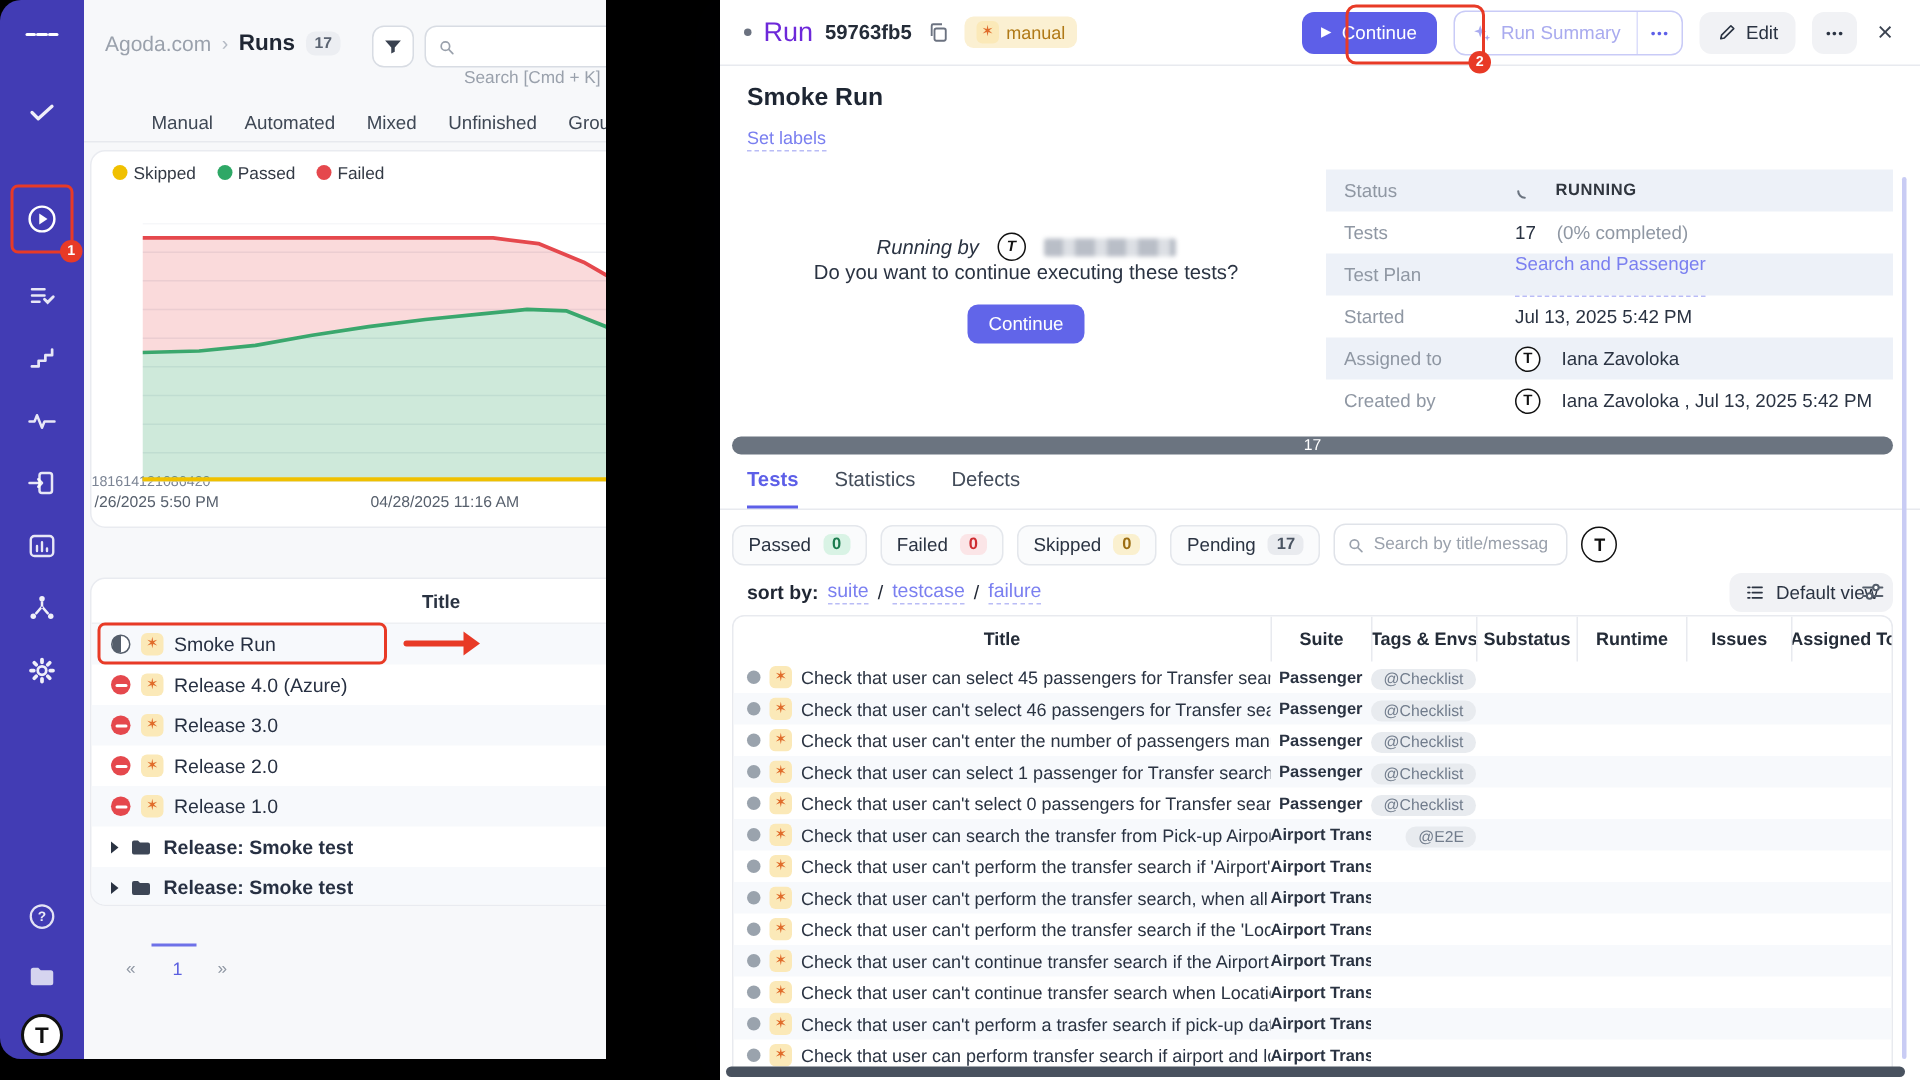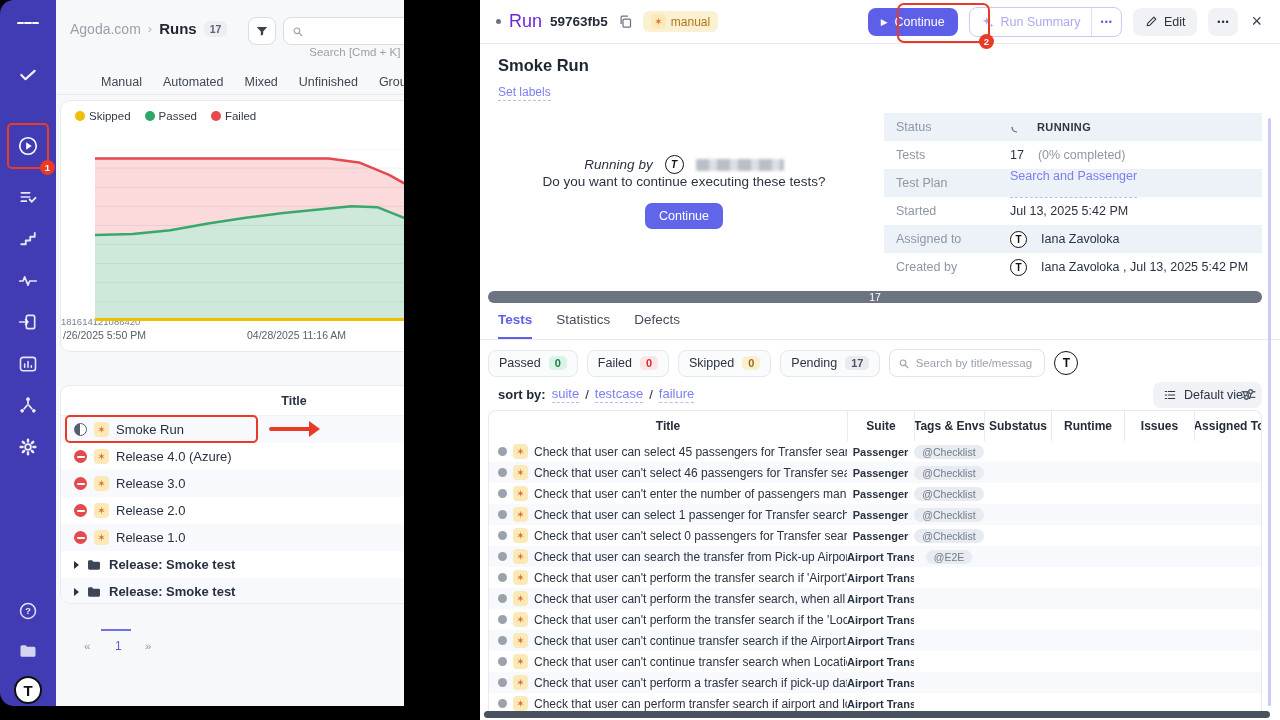--- a/index.html
+++ b/index.html
@@ -579,21 +579,21 @@
             <span class="c-iss"></span>
             <span class="c-asg"></span>
           </div>
           <div class="tt-row">
             <span class="tt-title c-title">
               <span class="pend-dot"></span>
               <span class="boom">✶</span>
               <span>Check that user can search the transfer from Pick-up Airport to De</span>
             </span>
             <span class="tt-suite c-suite">Airport Transfer</span>
-            <span class="c-tags" style="text-align:center"><span class="pill">@E2E</span></span>
+            <span class="c-tags" style="text-align:right"><span class="pill">@E2E</span></span>
             <span class="c-sub"></span>
             <span class="c-run"></span>
             <span class="c-iss"></span>
             <span class="c-asg"></span>
           </div>
           <div class="tt-row">
             <span class="tt-title c-title">
               <span class="pend-dot"></span>
               <span class="boom">✶</span>
               <span>Check that user can't perform the transfer search if 'Airport' input</span>

